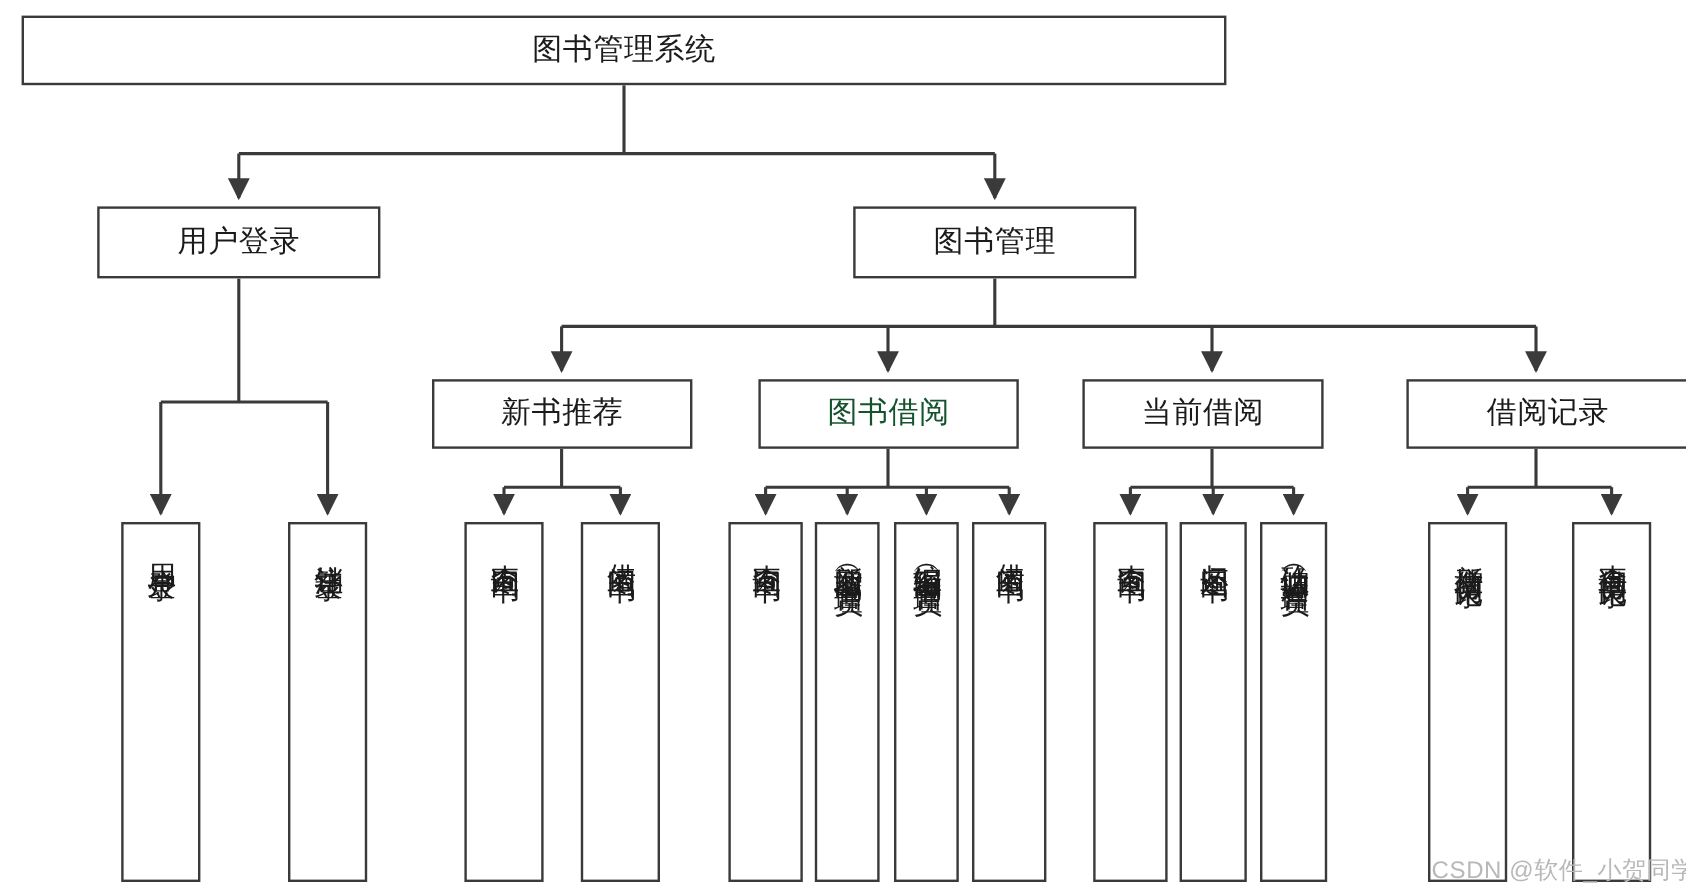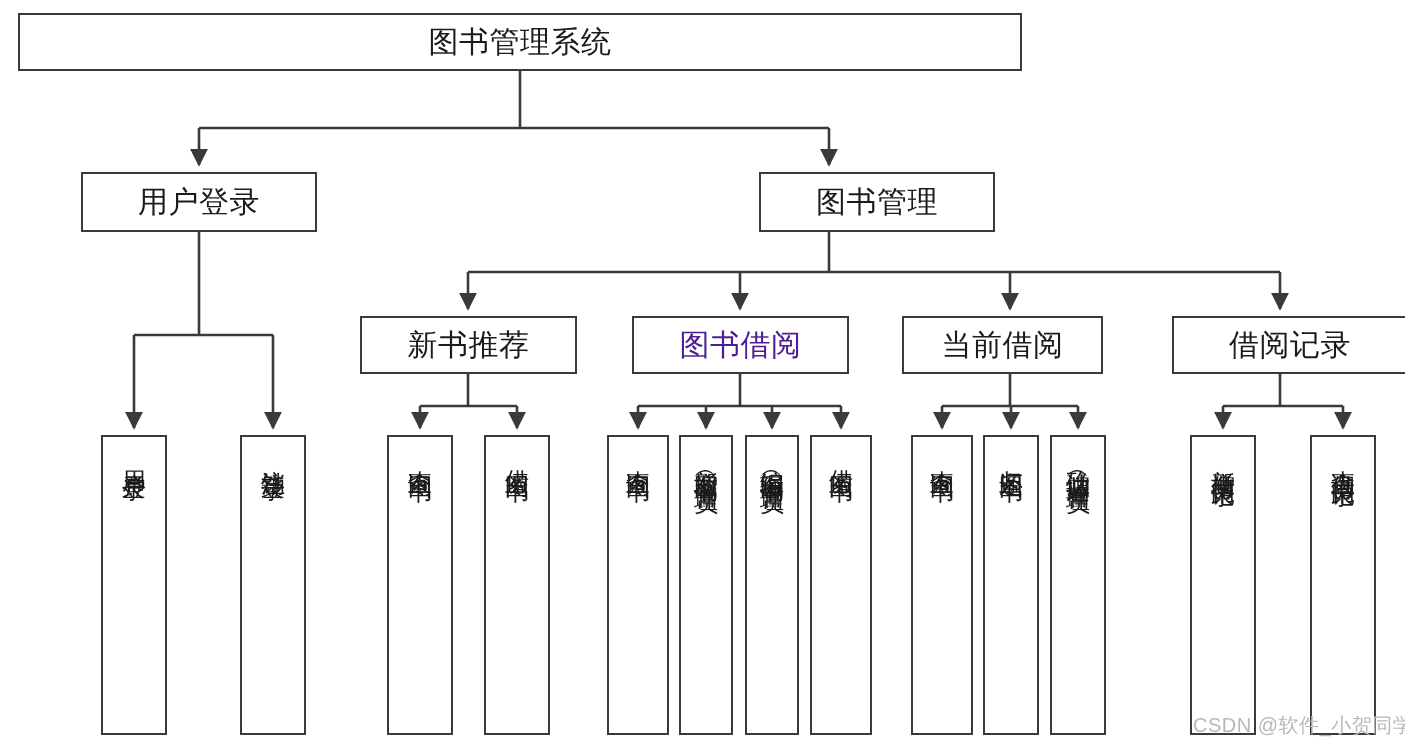--- a/index.html
+++ b/index.html
@@ -35,21 +35,21 @@
     color: #1b1b1b;
     z-index: 2;
   }
   .node-label {
     line-height: 1.02;
     white-space: pre;
     text-align: center;
   }
   
   .h .node-label {
-    font-size: 30px;
+    font-size: 25px;
     letter-spacing: 0.5px;
   }
   
   .v {
     align-items: flex-start;
     padding-top: 14px;
   }
   .v .node-label {
     writing-mode: vertical-rl;
     text-orientation: upright;
@@ -121,28 +121,28 @@
     </g>
   </svg>
 
   <div class="node h" id="node-root" style="left: 18px; top: 13px; width: 1004px; height: 58px; border-color: rgb(58, 58, 58); background: rgb(255, 255, 255); color: rgb(27, 27, 27);">
     <span class="node-label">图书管理系统</span>
   </div>
 
   <div class="node h" id="n-l2-0" style="left: 81px; top: 172px; width: 236px; height: 60px; border-color: rgb(58, 58, 58); background: rgb(255, 255, 255); color: rgb(27, 27, 27);">
     <span class="node-label">用户登录</span>
   </div>
-  <div class="node h" id="n-l2-1" style="left: 711px; top: 172px; width: 236px; height: 60px; border-color: rgb(58, 58, 58); background: rgb(255, 255, 255); color: rgb(27, 27, 27); margin-left: 48px;">
+  <div class="node h" id="n-l2-1" style="left: 711px; top: 172px; width: 236px; height: 60px; border-color: rgb(58, 58, 58); background: rgb(255, 255, 255); color: rgb(27, 27, 27);">
     <span class="node-label">图书管理</span>
   </div>
 
   <div class="node h" id="n-l3-0" style="left: 360px; top: 316px; width: 217px; height: 58px; border-color: rgb(58, 58, 58); background: rgb(255, 255, 255); color: rgb(27, 27, 27);">
     <span class="node-label">新书推荐</span>
   </div>
-  <div class="node h" id="n-l3-1" style="left: 632px; top: 316px; width: 217px; height: 58px; border-color: rgb(58, 58, 58); background: rgb(255, 255, 255); color: #4c1d95;">
+  <div class="node h" id="n-l3-1" style="left: 632px; top: 316px; width: 217px; height: 58px; border-color: rgb(58, 58, 58); background: rgb(255, 255, 255); color: #14532d;">
     <span class="node-label">图书借阅</span>
   </div>
   <div class="node h" id="n-l3-2" style="left: 902px; top: 316px; width: 201px; height: 58px; border-color: rgb(58, 58, 58); background: rgb(255, 255, 255); color: rgb(27, 27, 27);">
     <span class="node-label">当前借阅</span>
   </div>
   <div class="node h" id="n-l3-3" style="left: 1172px; top: 316px; width: 236px; height: 58px; border-color: rgb(58, 58, 58); background: rgb(255, 255, 255); color: rgb(27, 27, 27);">
     <span class="node-label">借阅记录</span>
   </div>
 
   <div class="node v" id="n-lf-0" style="left: 101px; top: 435px; width: 66px; height: 300px; border-color: rgb(58, 58, 58); background: rgb(255, 255, 255); color: rgb(27, 27, 27);">

